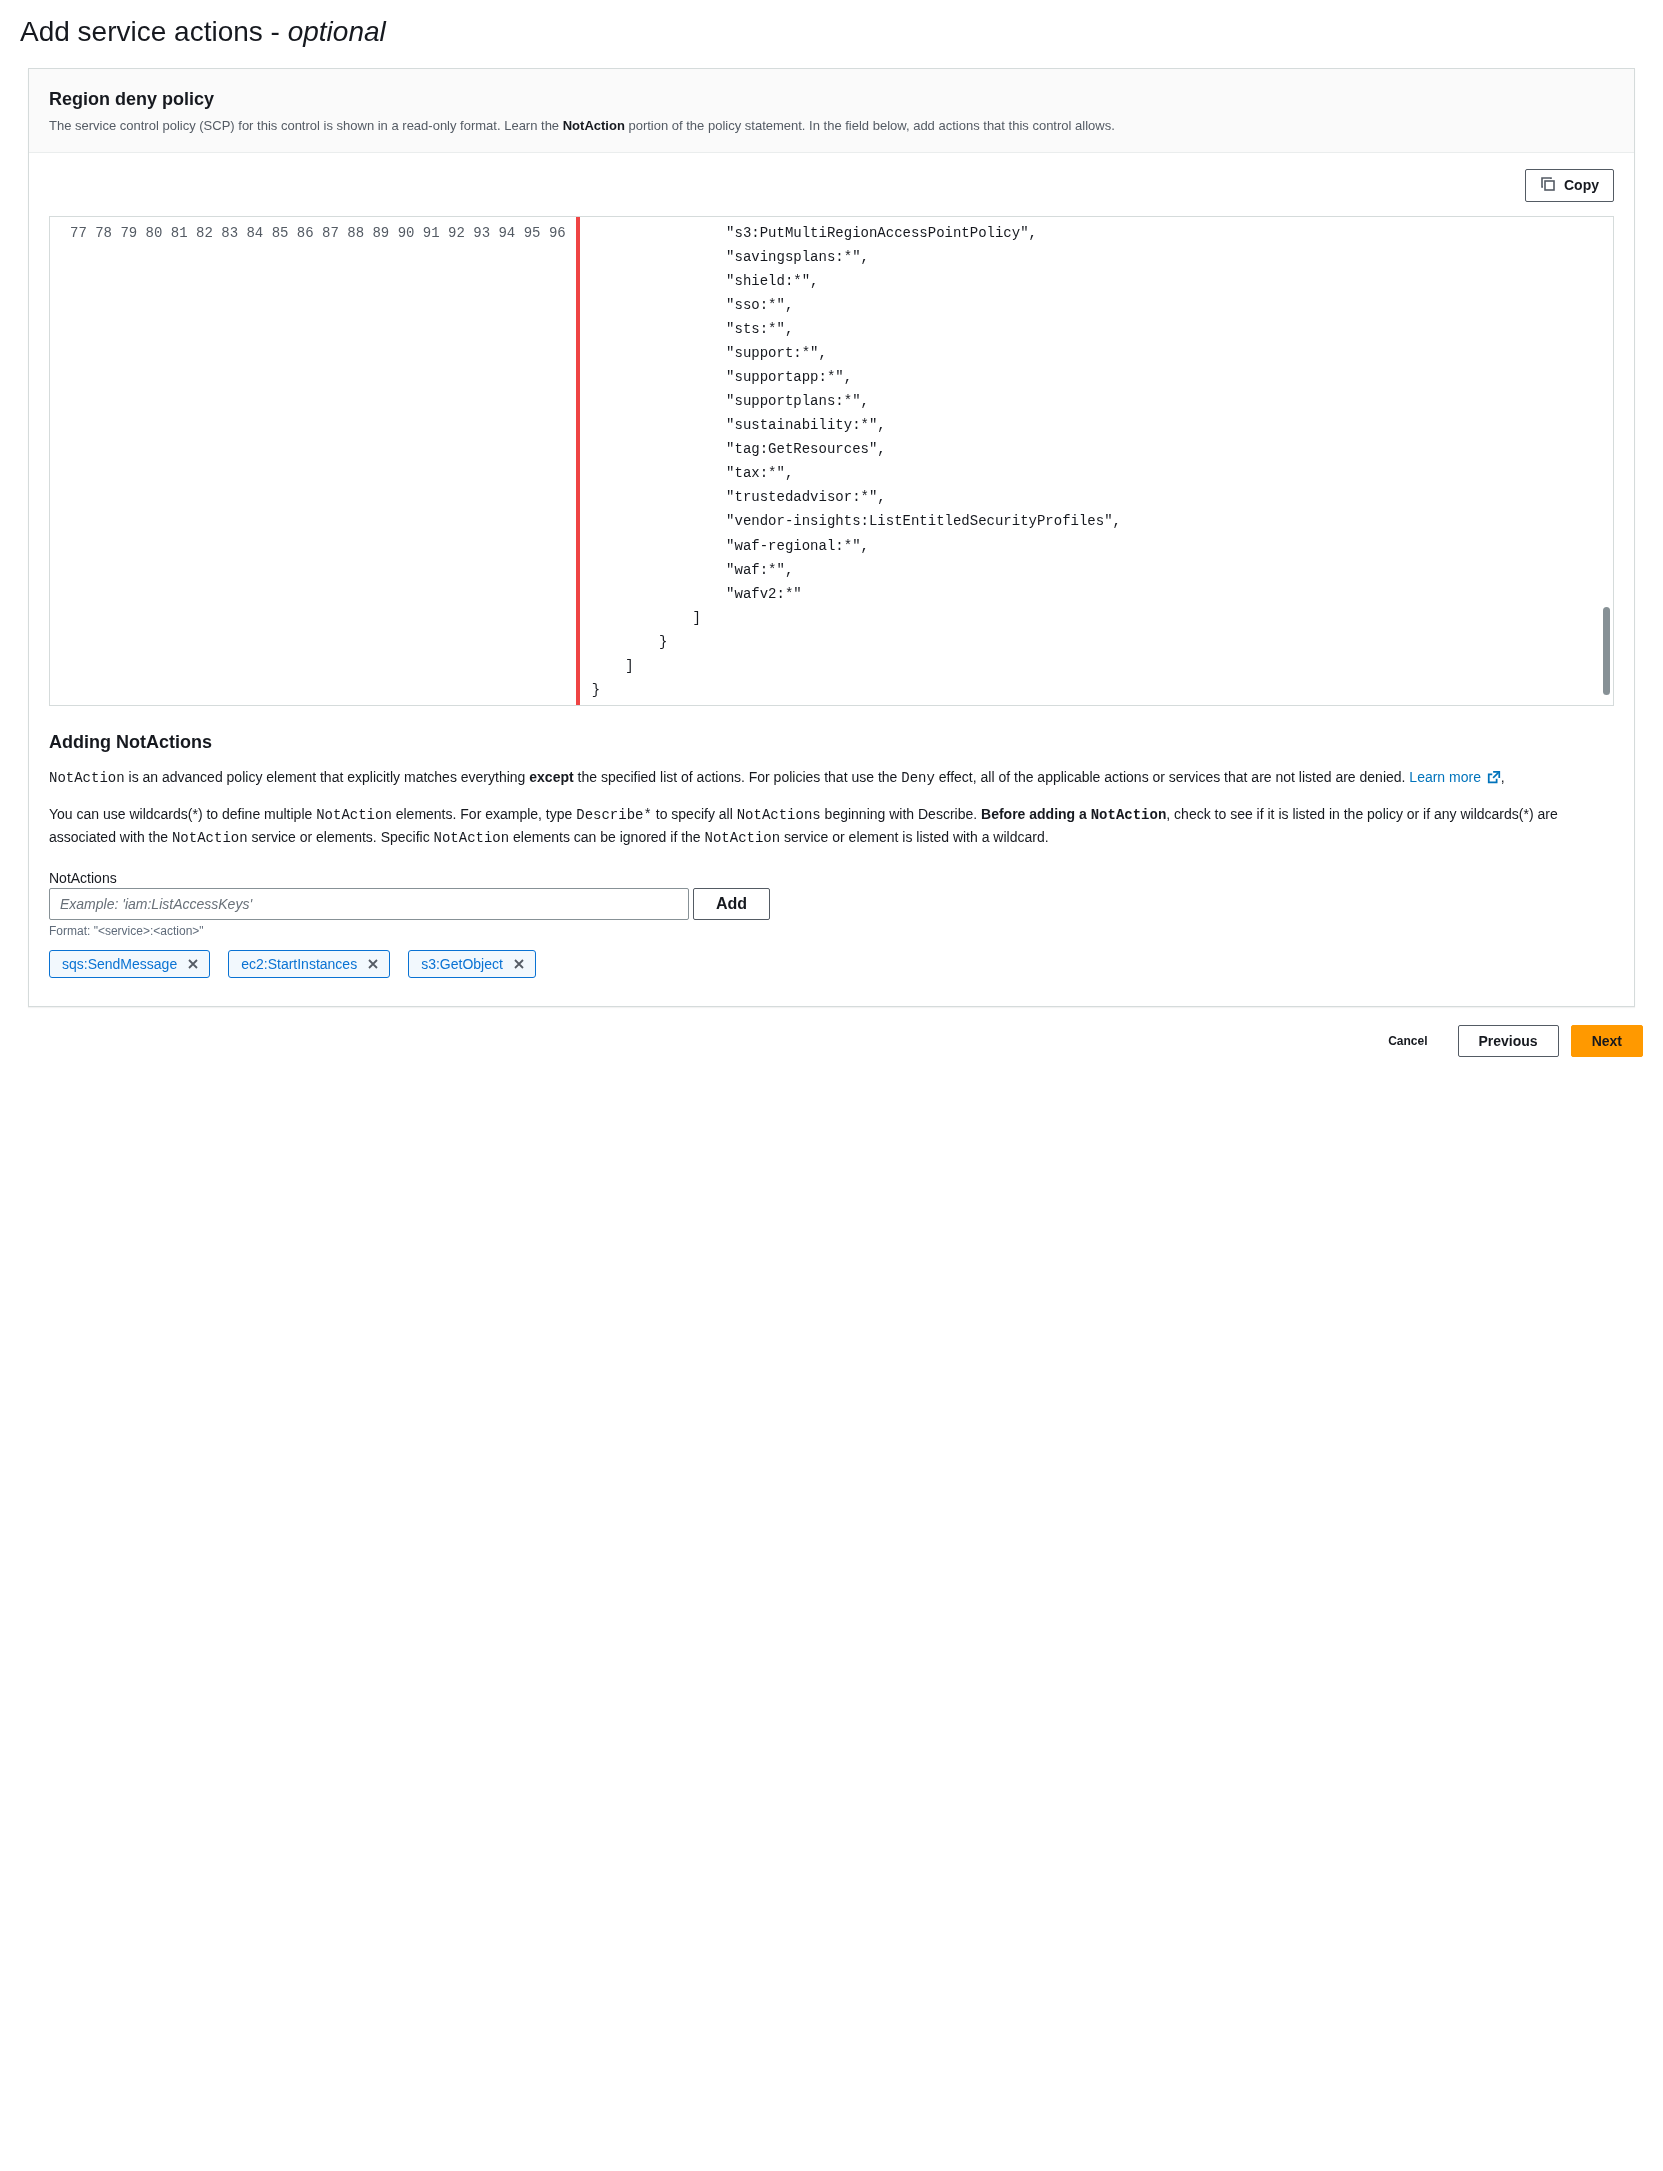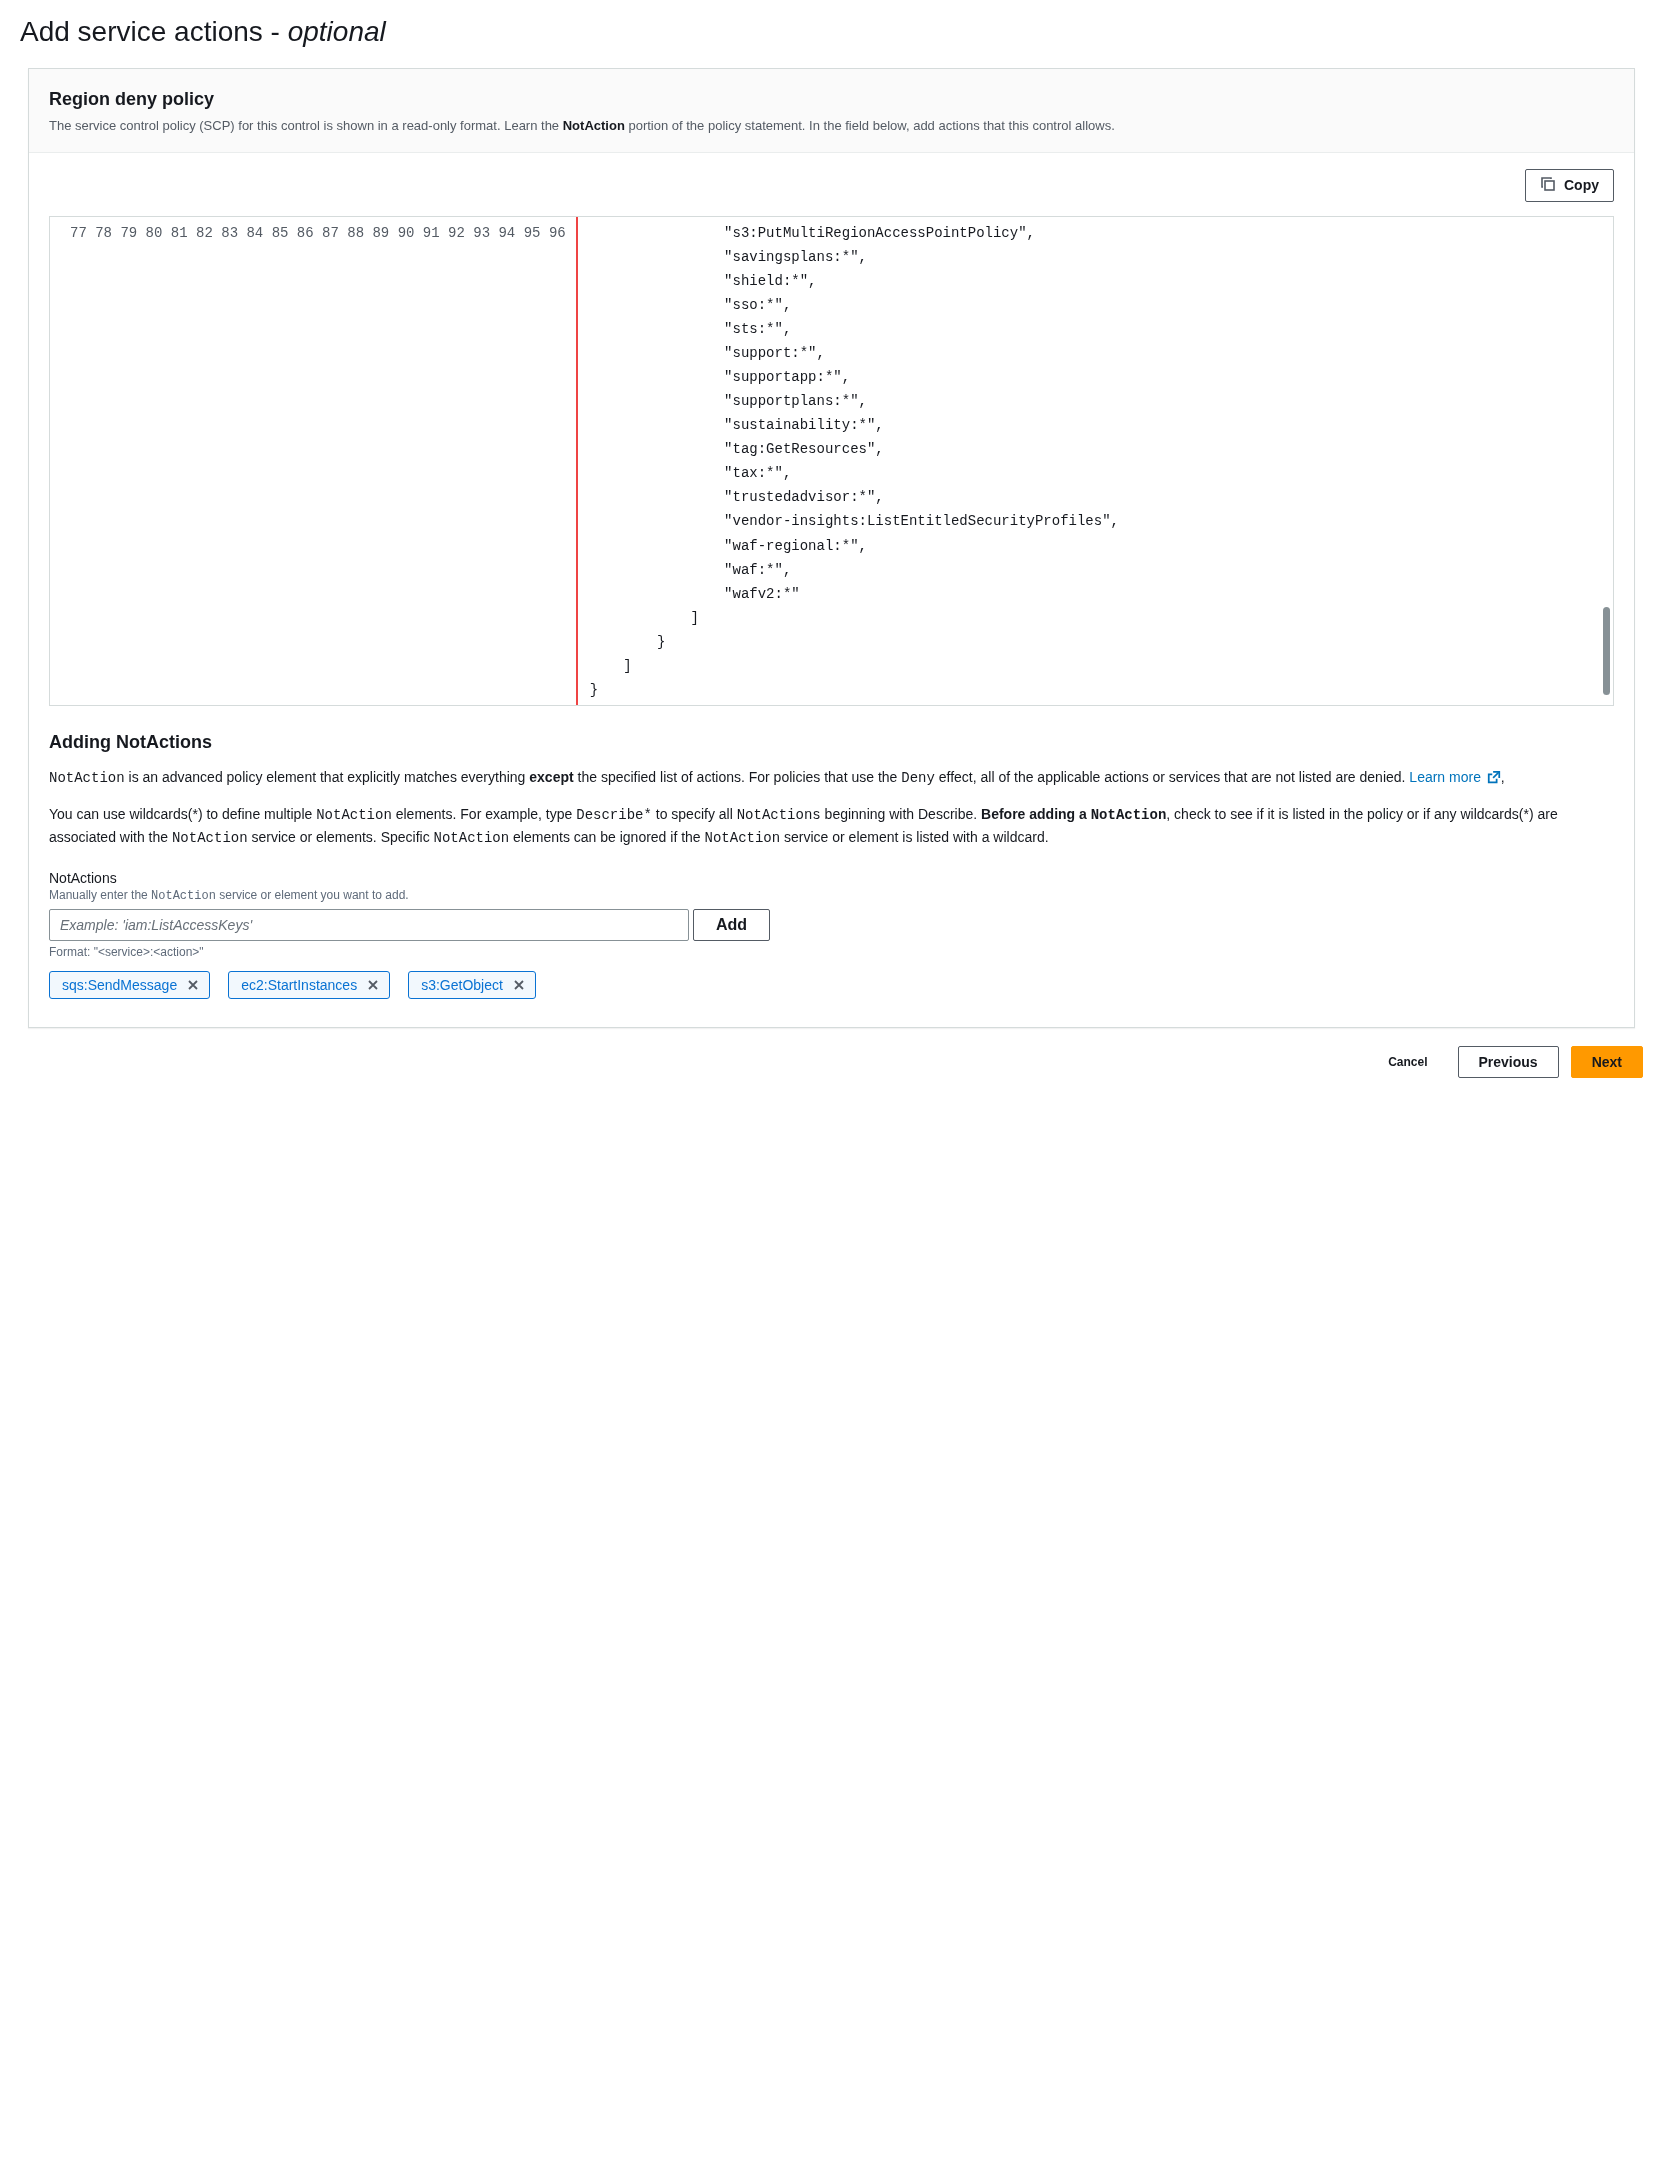--- a/index.html
+++ b/index.html
@@ -80,21 +80,21 @@
       display: flex;
       font-family: Monaco, Menlo, Consolas, "Courier New", monospace;
       font-size: 14px;
       position: relative;
       line-height: 1.72;
       max-height: 490px;
       overflow: hidden;
     }
     .gutter {
       background: #ffffff;
-      border-right: 2px solid #ef4444;
+      border-right: 4px solid #ef4444;
       padding: 4px 10px 4px 20px;
       color: #545b64;
       text-align: center;
       user-select: none;
       flex-shrink: 0;
     }
     .code-lines {
       padding: 4px 12px;
       white-space: pre;
       flex: 1;
@@ -332,23 +332,20 @@
                 <path d="M14 2 L7 9"></path>
                 <path d="M11 10 V14 H2 V5 H6"></path>
               </svg></span></a>,
       </p>
 
       <p class="para">
         <span>You can use wildcards(*) to define multiple </span><span class="mono">NotAction</span><span> elements. For example, type </span><span class="mono">Describe*</span><span> to specify all </span><span class="mono">NotActions</span><span> beginning with Describe. </span><b><span>Before adding a </span><span class="mono">NotAction</span></b><span>, check to see if it is listed in the policy or if any wildcards(*) are associated with the </span><span class="mono">NotAction</span><span> service or elements. Specific </span><span class="mono">NotAction</span><span> elements can be ignored if the </span><span class="mono">NotAction</span><span> service or element is listed with a wildcard.</span>
       </p>
 
       <div class="form-label">NotActions</div>
-      <div class="form-hint">
-        <span>Manually enter the </span><span class="mono">NotAction</span><span> service or element you want to add.</span>
-      </div>
 
       <div class="input-row">
         <input type="text" class="notaction-input" placeholder="Example: 'iam:ListAccessKeys'" style="">
         <button class="add-btn">Add</button>
       </div>
 
       <div class="format-hint">Format: "&lt;service&gt;:&lt;action&gt;"</div>
 
       <div class="tags" id="tags">
           <span class="tag">

